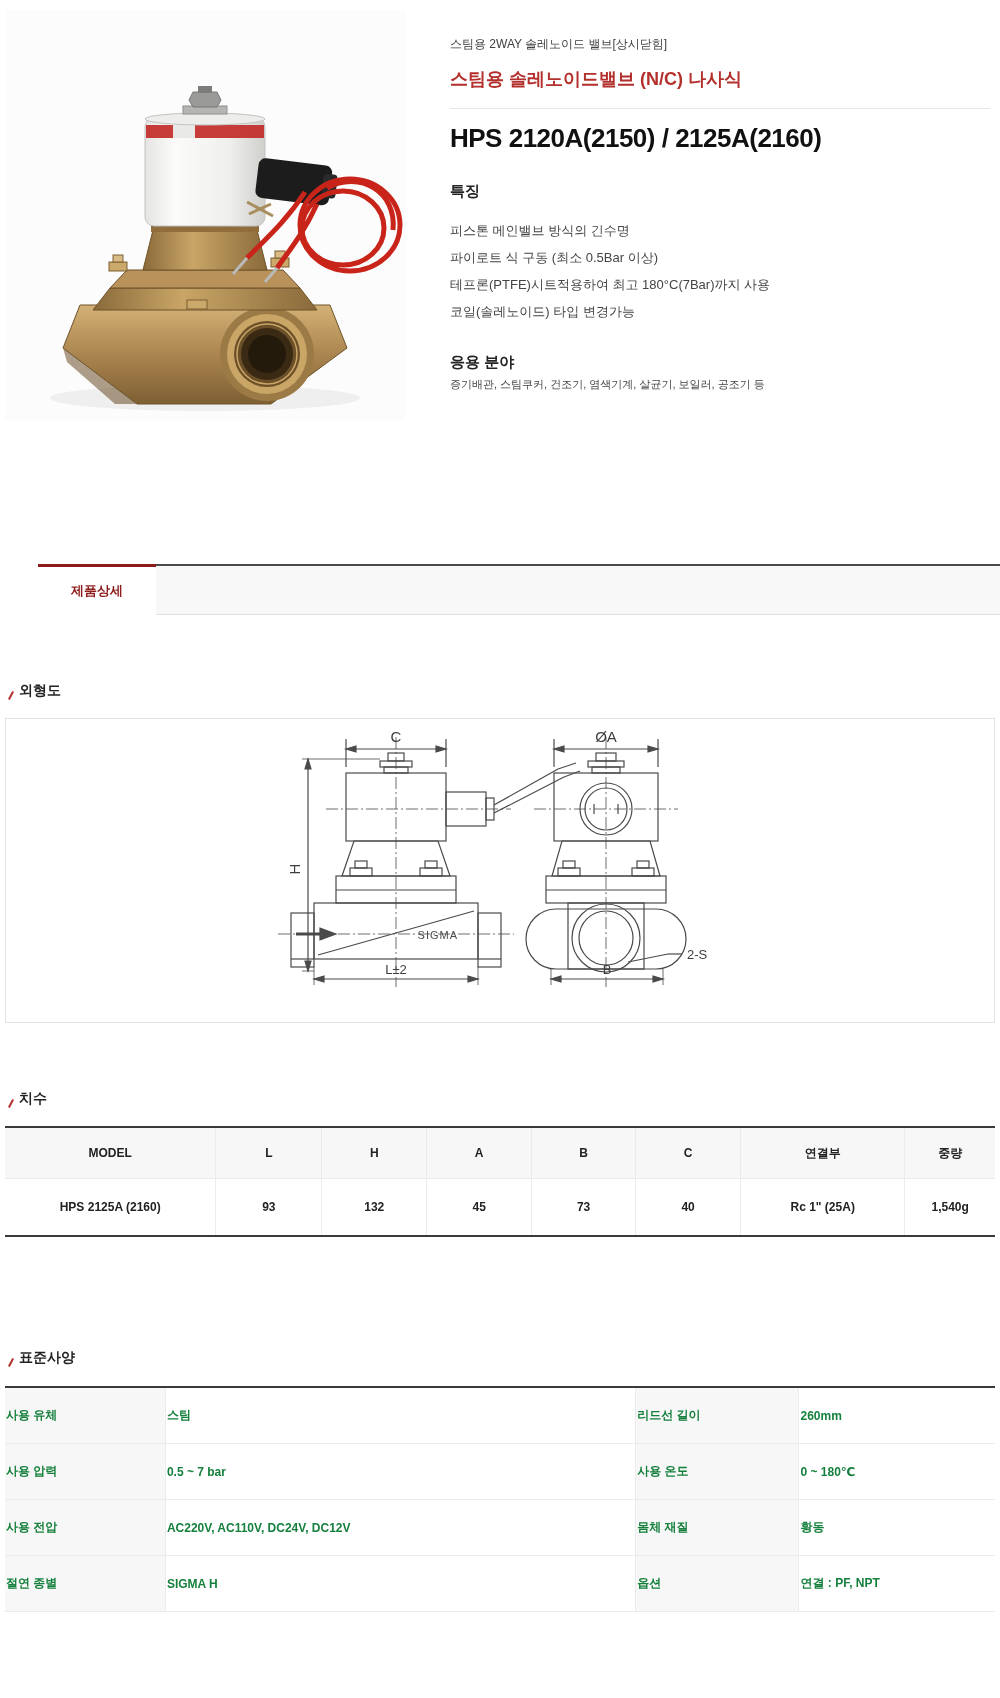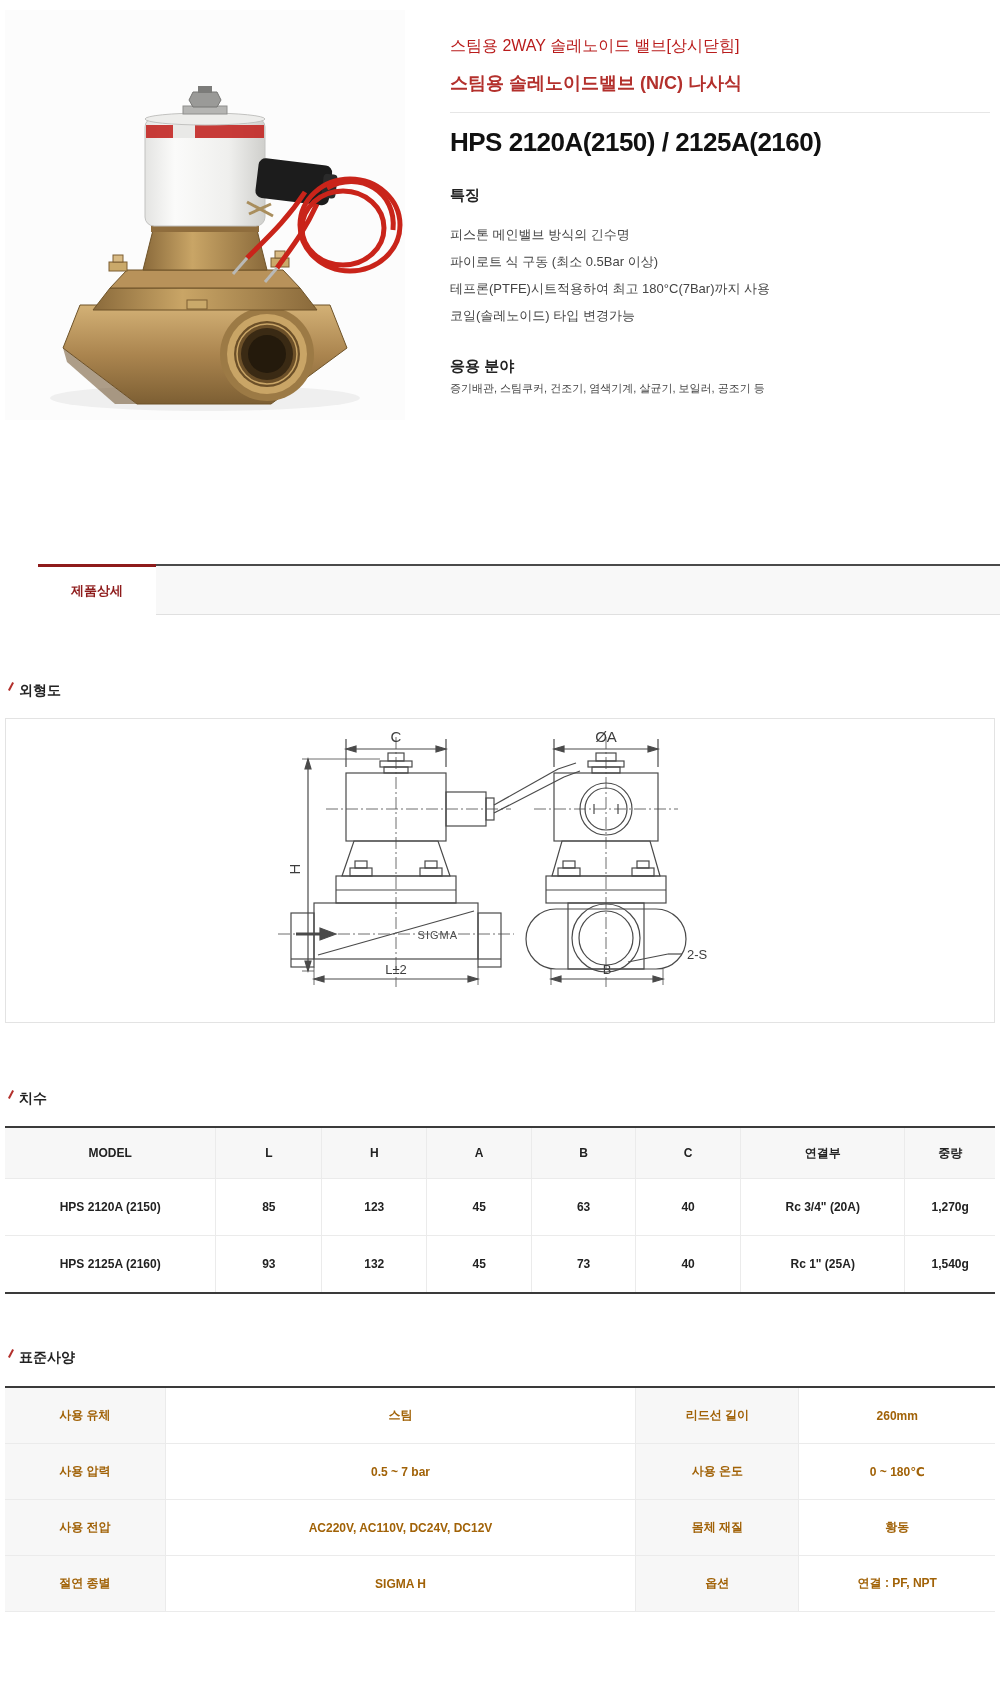--- a/index.html
+++ b/index.html
@@ -5,55 +5,55 @@
   html,body{margin:0;padding:0;background:#fff;}
   body{width:1000px;height:1698px;position:relative;overflow:hidden;
        font-family:"Liberation Sans","DejaVu Sans",sans-serif;color:#222;}
   .abs{position:absolute;}
 
   
   .photo-box{left:5px;top:10px;width:400px;height:410px;background:#fcfcfc;}
 
   
   .info{left:450px;top:36px;width:540px;}
-  .cat{font-size:16px;color:#b91c1c;}
+  .cat{font-size:12px;color:#404040;}
   .subtitle{font-size:18px;font-weight:700;color:#b3302c;margin-top:14px;}
   .divider{border-top:1px solid #e6e6e6;margin-top:17px;}
   .model-title{font-size:26px;font-weight:700;color:#111;margin-top:14px;letter-spacing:-0.5px;}
   .blk-title{font-size:15px;font-weight:700;color:#222;margin-top:28px;}
   .feat{font-size:13px;color:#444;line-height:27px;margin-top:16px;}
   .apps{font-size:11px;color:#444;margin-top:5px;}
 
   
   .tabbar{left:0;top:564px;width:1000px;height:51px;display:flex;padding-left:38px;}
   .tab-active{width:118px;background:#fff;border-top:3px solid #8e1b1b;color:#8e1b1b;
               font-size:13px;font-weight:700;display:flex;align-items:center;justify-content:center;}
   .tab-rest{flex:1;background:#f8f8f8;border-top:2px solid #4a4a4a;border-bottom:1px solid #e0e0e0;}
 
   
-  .sec-head{display:flex;align-items:flex-start;font-size:14px;font-weight:700;color:#222;}
+  .sec-head{display:flex;align-items:flex-end;font-size:14px;font-weight:700;color:#222;}
   .tick{display:inline-block;width:2px;height:9px;background:#b3302c;transform:rotate(28deg);
         margin-right:7px;margin-left:2px;}
 
   
   .drawing-box{left:5px;top:718px;width:988px;height:303px;border:1px solid #e3e3e3;background:#fff;}
 
   
   table{border-collapse:collapse;table-layout:fixed;width:990px;font-size:12px;}
   .dim-table{left:5px;top:1126px;border-top:2px solid #3a3a3a;border-bottom:2px solid #3a3a3a;}
   .dim-table th{background:#f7f7f7;font-weight:700;height:48px;}
   .dim-table td{height:54px;font-weight:700;}
   .dim-table th,.dim-table td{border-left:1px solid #ebebeb;border-right:1px solid #ebebeb;
       border-top:1px solid #ebebeb;border-bottom:1px solid #ebebeb;text-align:center;vertical-align:middle;color:#222;}
   .dim-table tr>*:first-child{border-left:none;}
   .dim-table tr>*:last-child{border-right:none;}
 
   .spec-table{left:5px;top:1386px;border-top:2px solid #3a3a3a;border-bottom:1px solid #ddd;}
-  .spec-table td{height:53px;border:1px solid #ebebeb;text-align:center;vertical-align:middle;
-                 font-weight:700;color:#a16207;}
+  .spec-table td{height:53px;border:1px solid #ebebeb;text-align:left;vertical-align:middle;
+                 font-weight:700;color:#15803d;}
   .spec-table td.lbl{background:#f7f7f7;}
   .spec-table tr>td:first-child{border-left:none;}
   .spec-table tr>td:last-child{border-right:none;}
 
   svg text{font-family:"Liberation Sans","DejaVu Sans",sans-serif;}
 </style>
 </head>
 <body>
 
 <div class="abs photo-box">
@@ -290,30 +290,20 @@
     <th>MODEL</th>
     <th>L</th>
     <th>H</th>
     <th>A</th>
     <th>B</th>
     <th>C</th>
     <th>연결부</th>
     <th>중량</th>
   </tr>
   <tr>
-    <td>HPS 2120A (2150)</td>
-    <td>85</td>
-    <td>123</td>
-    <td>45</td>
-    <td>63</td>
-    <td>40</td>
-    <td>Rc 3/4" (20A)</td>
-    <td>1,270g</td>
-  </tr>
-  <tr>
     <td>HPS 2125A (2160)</td>
     <td>93</td>
     <td>132</td>
     <td>45</td>
     <td>73</td>
     <td>40</td>
     <td>Rc 1" (25A)</td>
     <td>1,540g</td>
   </tr>
 </tbody>

